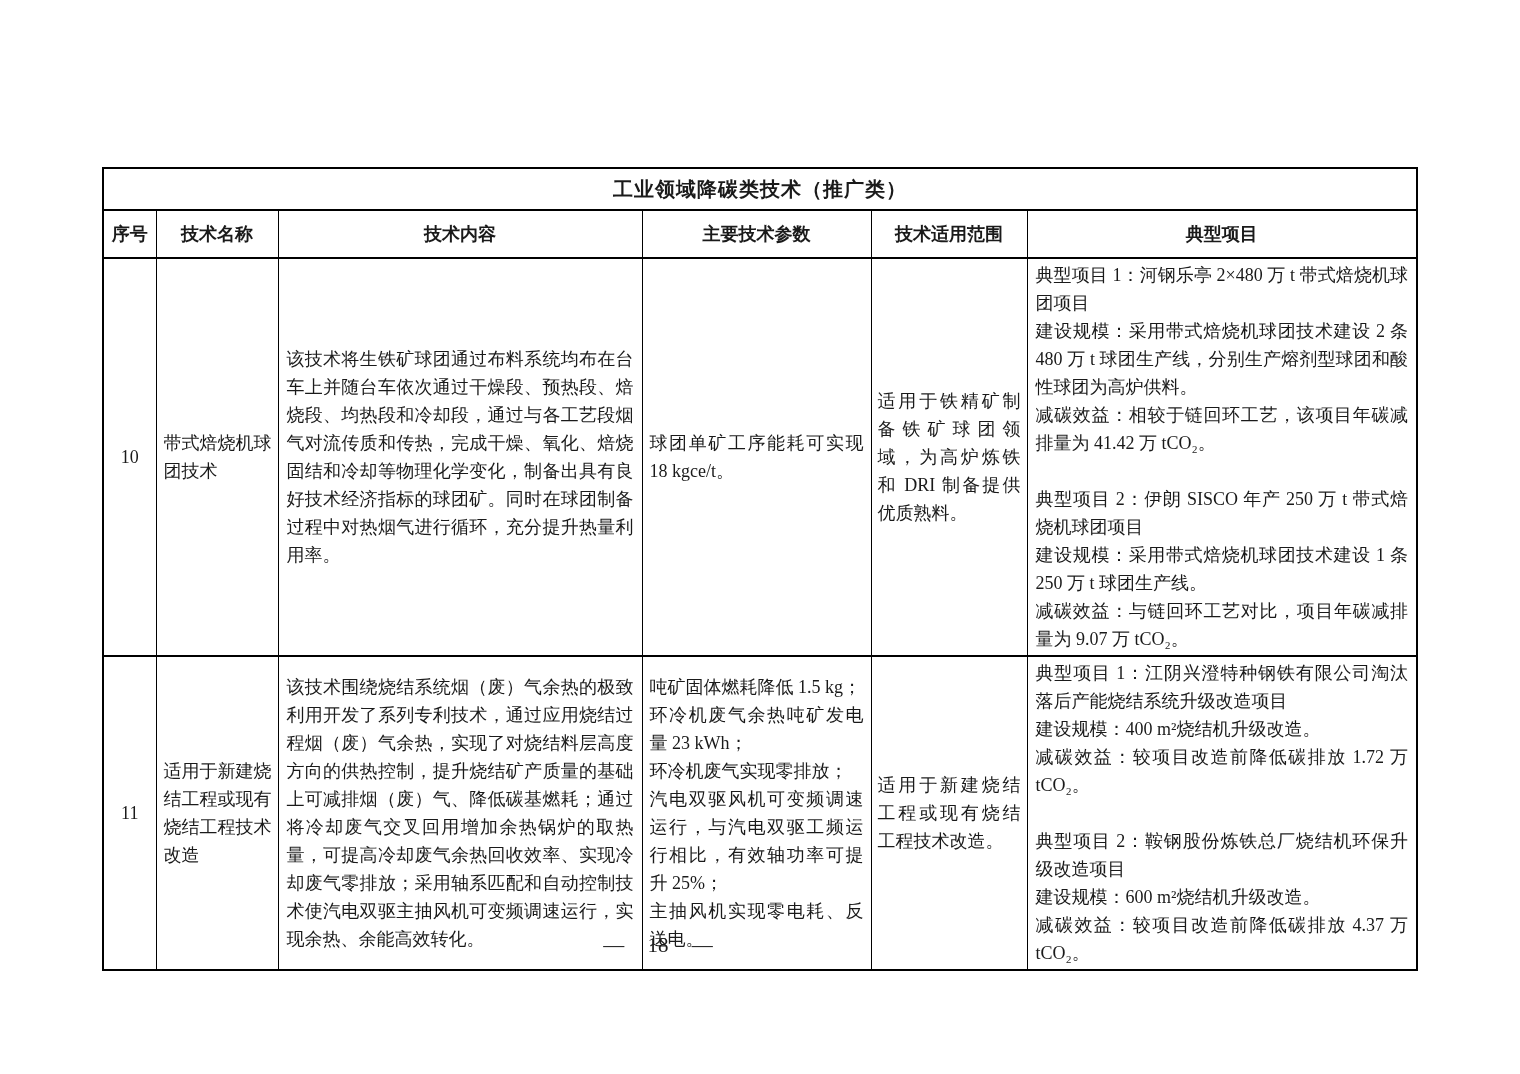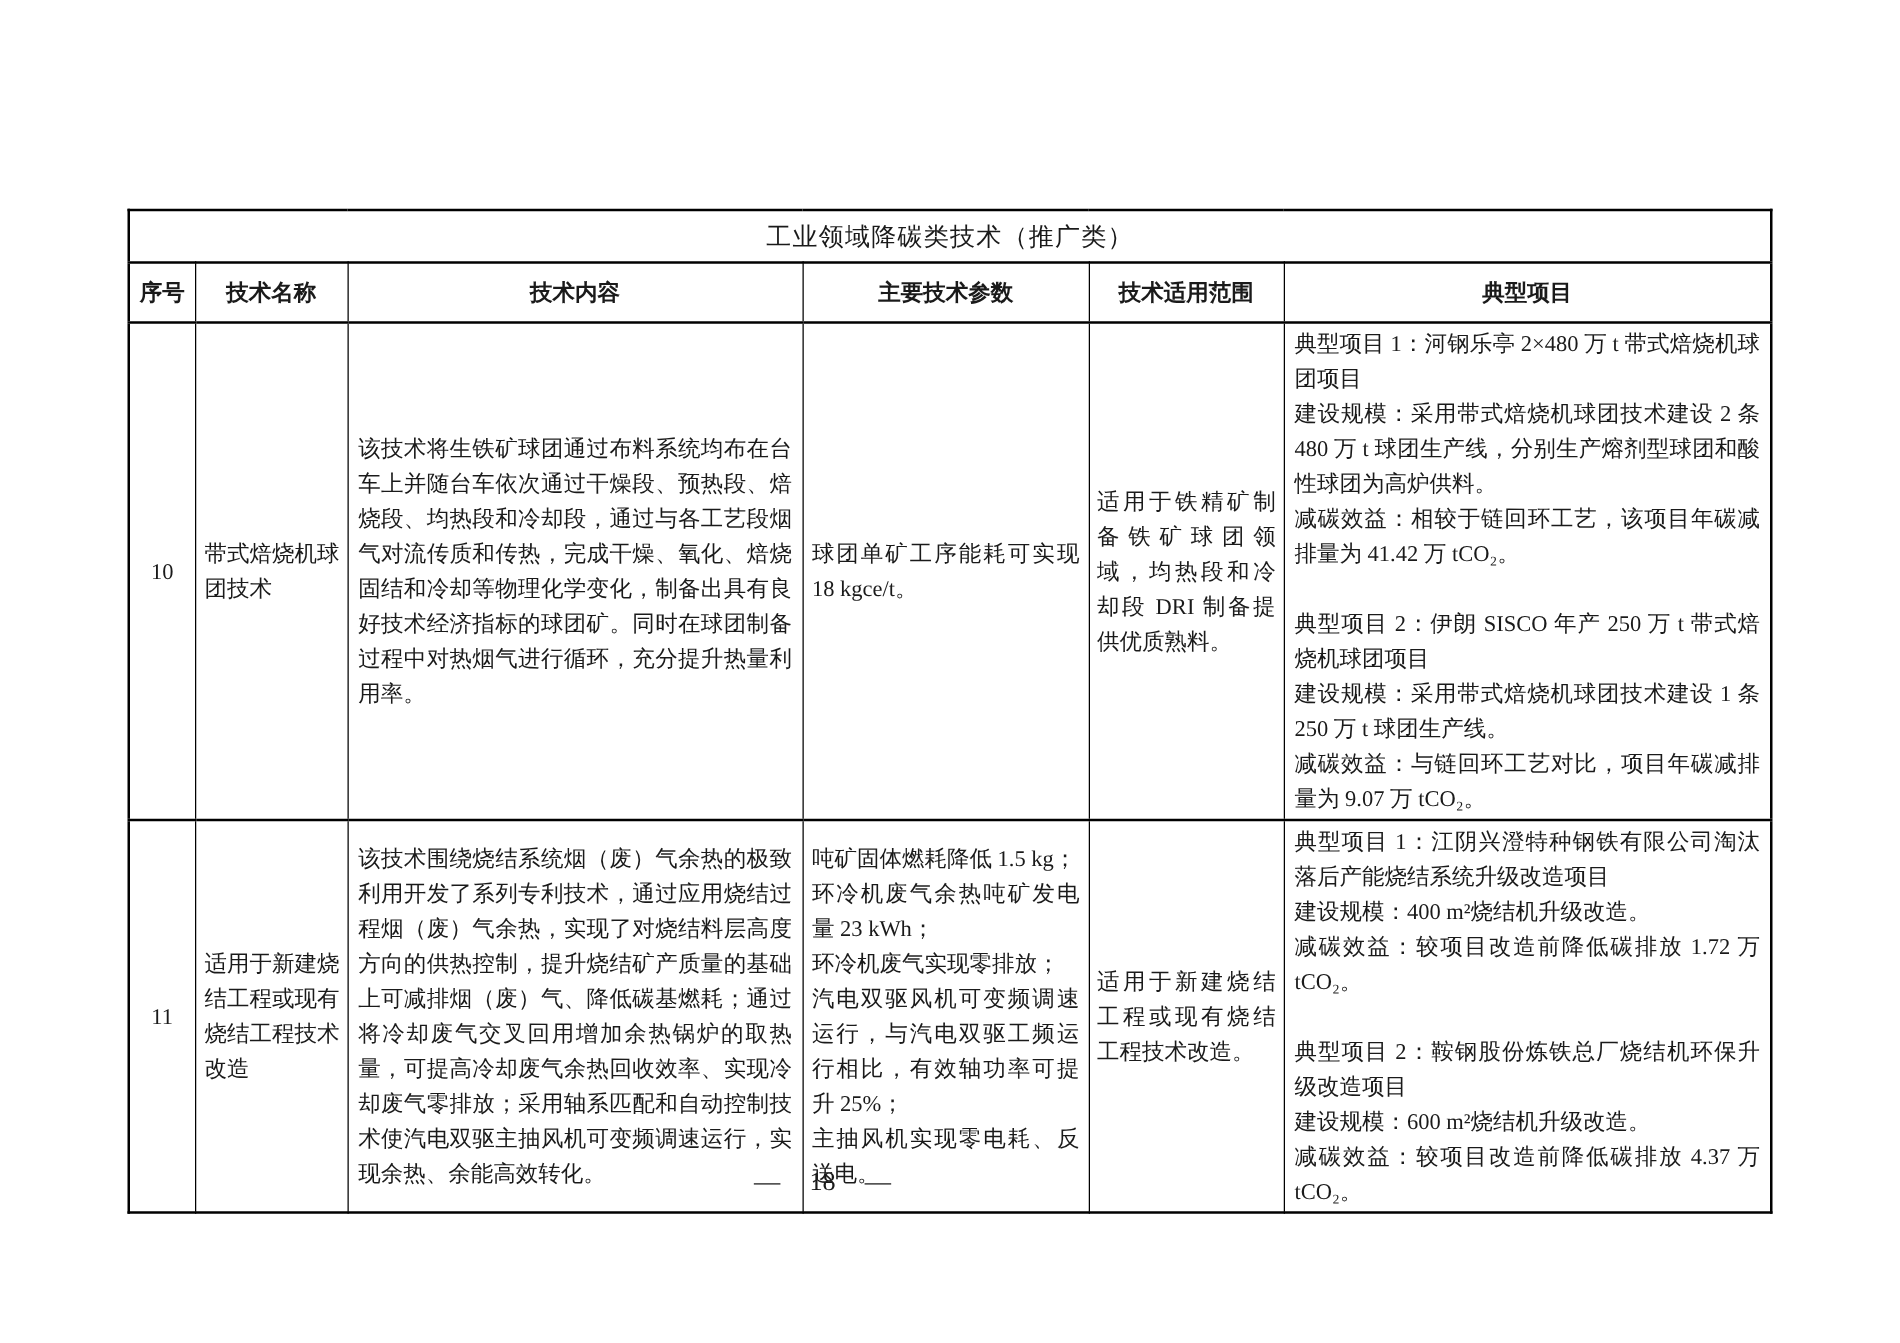--- a/index.html
+++ b/index.html
@@ -30,21 +30,21 @@
     overflow: hidden;
   }
   table.doc-table {
     border: 2.5px solid #000;
   }
   tr.title-row td {
     height: 42px;
     text-align: center;
     vertical-align: middle;
     font-family: "Liberation Sans", "DejaVu Sans", sans-serif;
-    font-weight: normal;
+    font-weight: bold;
     font-size: 20px;
     border-bottom: 2px solid #000;
     letter-spacing: 1px;
   }
   tr.header-row th {
     height: 48px;
     text-align: center;
     vertical-align: middle;
     font-family: "Liberation Sans", "DejaVu Sans", sans-serif;
     font-weight: bold;
@@ -127,21 +127,21 @@
       <th>技术内容</th>
       <th>主要技术参数</th>
       <th>技术适用范围</th>
       <th>典型项目</th>
     </tr>
     <tr class="data-row row-10">
       <td class="c-no">10</td>
       <td class="c-name">带式焙烧机球团技术</td>
       <td class="c-content">该技术将生铁矿球团通过布料系统均布在台车上并随台车依次通过干燥段、预热段、焙烧段、均热段和冷却段，通过与各工艺段烟气对流传质和传热，完成干燥、氧化、焙烧固结和冷却等物理化学变化，制备出具有良好技术经济指标的球团矿。同时在球团制备过程中对热烟气进行循环，充分提升热量利用率。</td>
       <td class="c-params">球团单矿工序能耗可实现 18 kgce/t。</td>
-      <td class="c-scope">适用于铁精矿制备铁矿球团领域，均热段和冷却段 DRI 制备提供优质熟料。</td>
+      <td class="c-scope">适用于铁精矿制备铁矿球团领域，为高炉炼铁和 DRI 制备提供优质熟料。</td>
       <td class="c-projects">典型项目 1：河钢乐亭 2×480 万 t 带式焙烧机球团项目
 建设规模：采用带式焙烧机球团技术建设 2 条 480 万 t 球团生产线，分别生产熔剂型球团和酸性球团为高炉供料。
 减碳效益：相较于链回环工艺，该项目年碳减排量为 41.42 万 tCO₂。
 
 典型项目 2：伊朗 SISCO 年产 250 万 t 带式焙烧机球团项目
 建设规模：采用带式焙烧机球团技术建设 1 条 250 万 t 球团生产线。
 减碳效益：与链回环工艺对比，项目年碳减排量为 9.07 万 tCO₂。</td>
     </tr>
     <tr class="data-row row-11">
       <td class="c-no">11</td>

